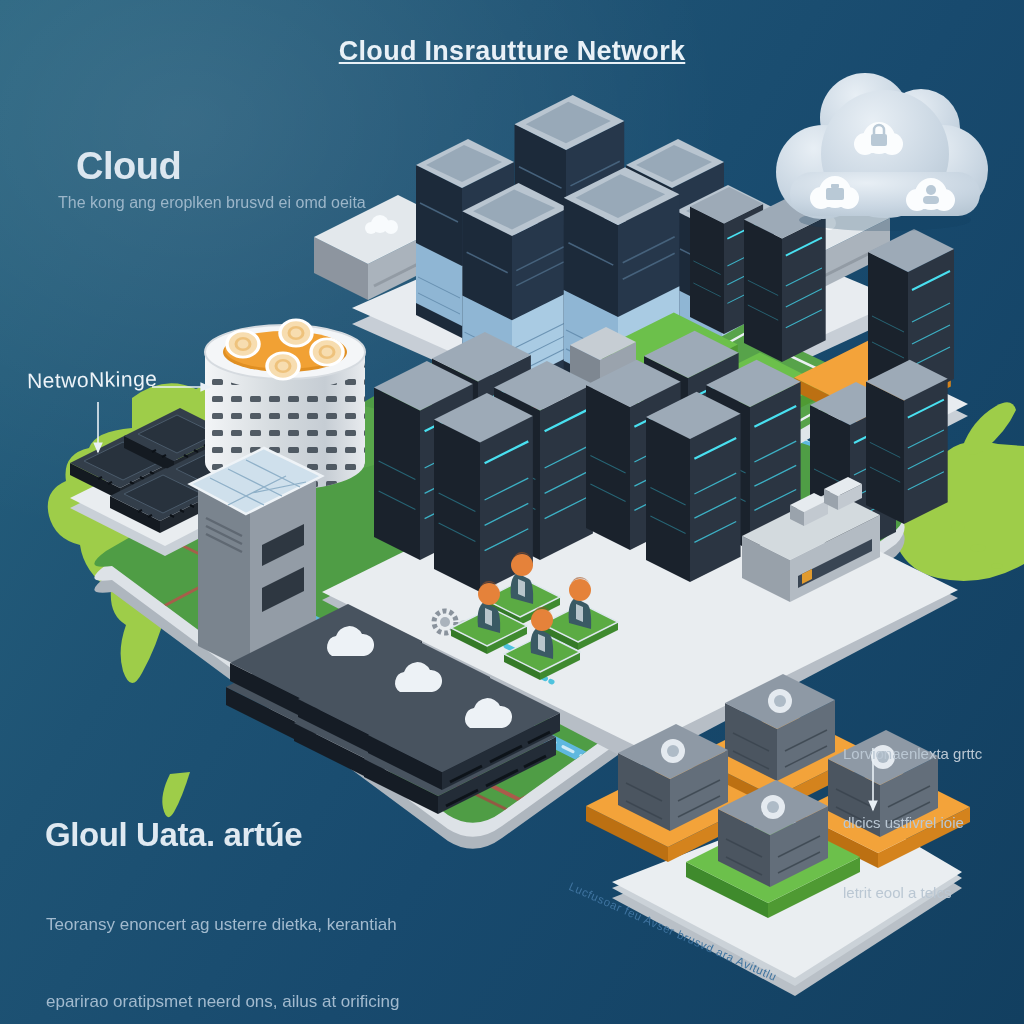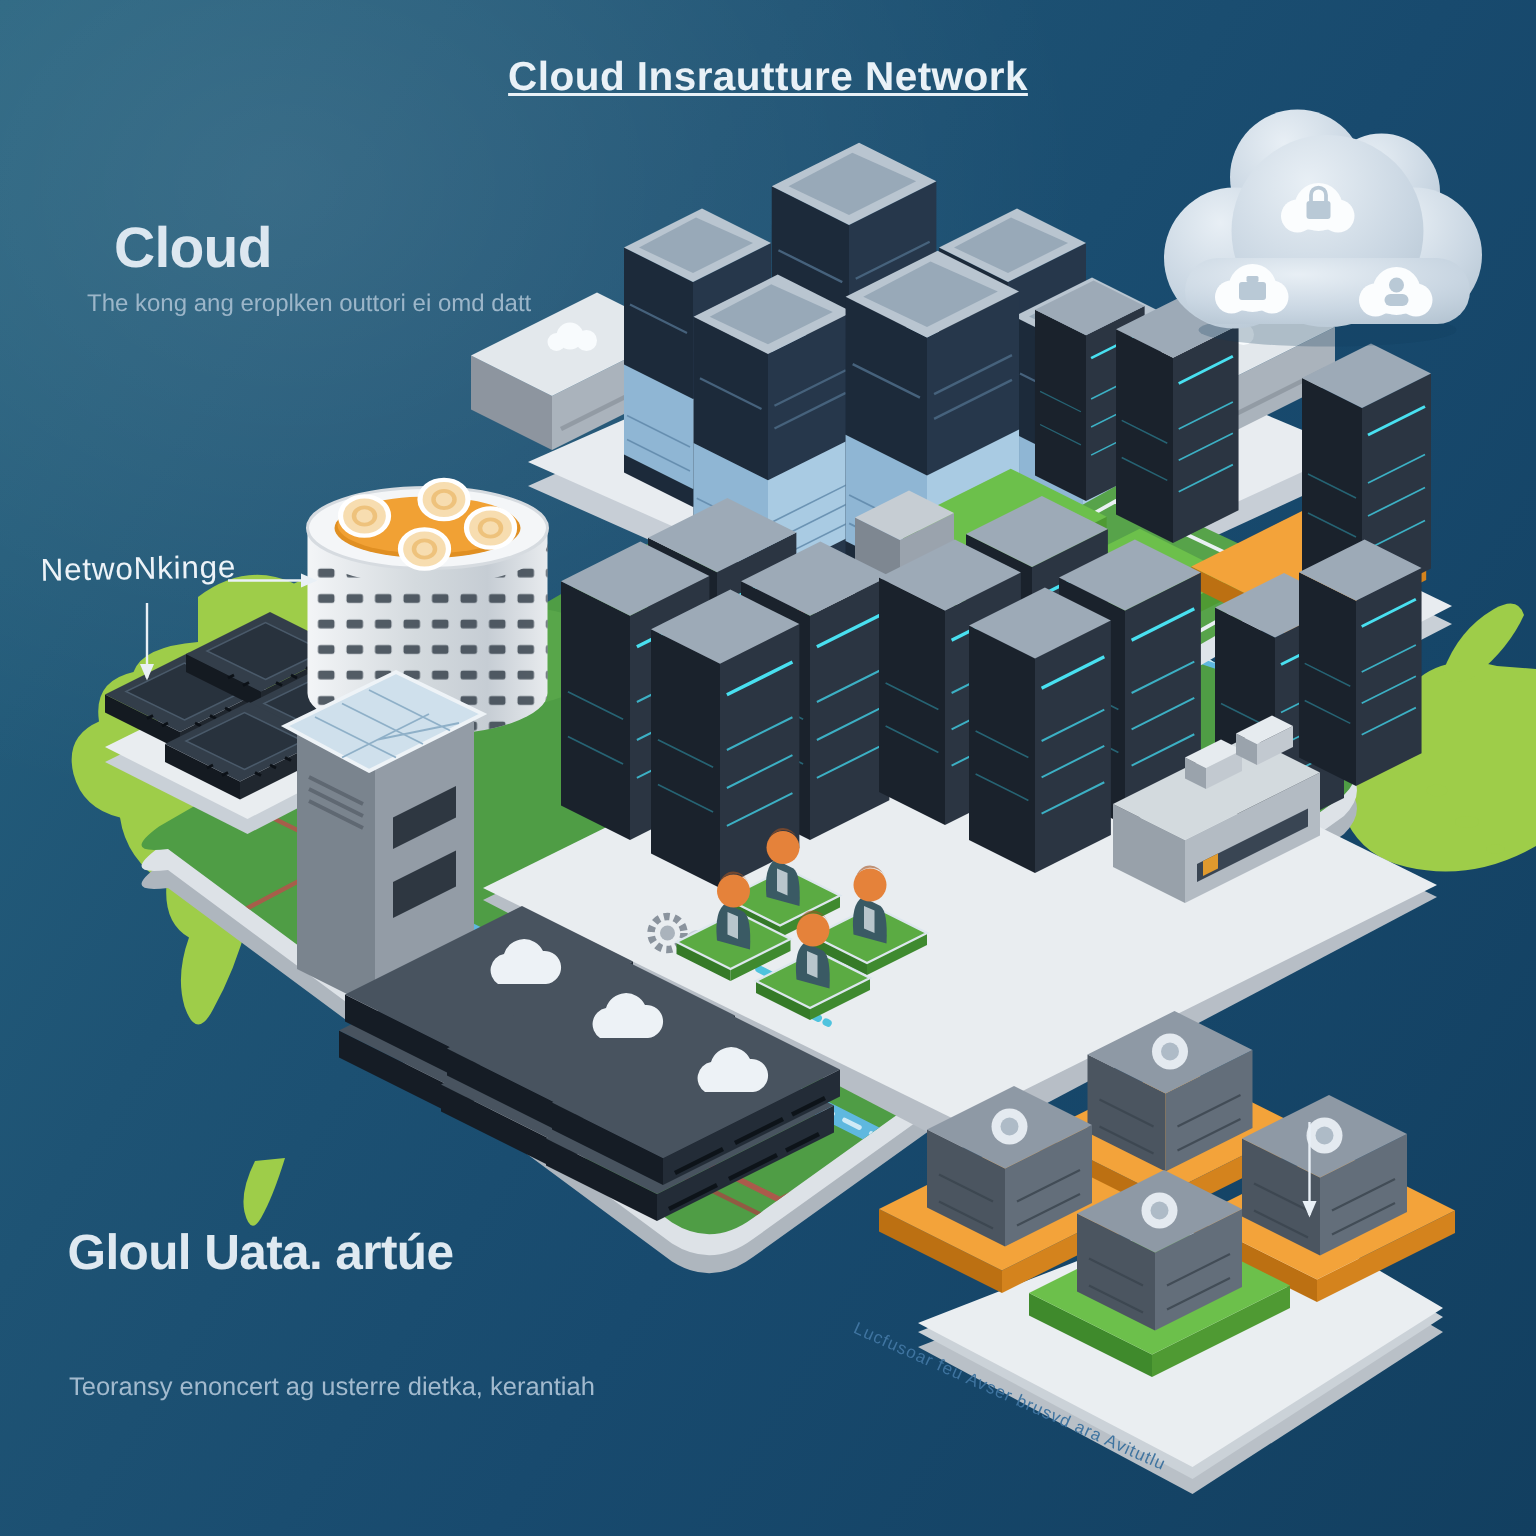--- a/index.html
+++ b/index.html
@@ -363,28 +363,34 @@
     <path d="M873,748 L873,810" marker-end="url(#arw)"></path>
   </g>
 </svg>
 
 <div class="txt title">Cloud Insrautture Network</div>
 
 <div class="txt hero">
   <div>Cloud</div>
 </div>
 <div class="txt sub">
-  <div>The kong ang eroplken outtori ei omd datt</div>
+  <div>The kong ang eroplken brusvd ei omd oeita</div>
 </div>
 
 <div class="txt netlabel">NetwoNkinge</div>
 
+<div class="txt callout">
+  <div>Lorvionaenlexta grttc</div>
+  <div>dlcics ustfivrel ioie</div>
+  <div>letrit eool a telcs</div>
+</div>
 
 <div class="txt gheading">Gloul Uata. artúe</div>
 <div class="txt gbody">
   <div>Teoransy enoncert ag usterre dietka, kerantiah</div>
+  <div>eparirao oratipsmet neerd ons, ailus at orificing</div>
   
   
 </div>
 
 <div class="txt edgetext">Lucfusoar feu Avser brusvd ara Avitutlu</div>
 
 </div>
 
 </body></html>

